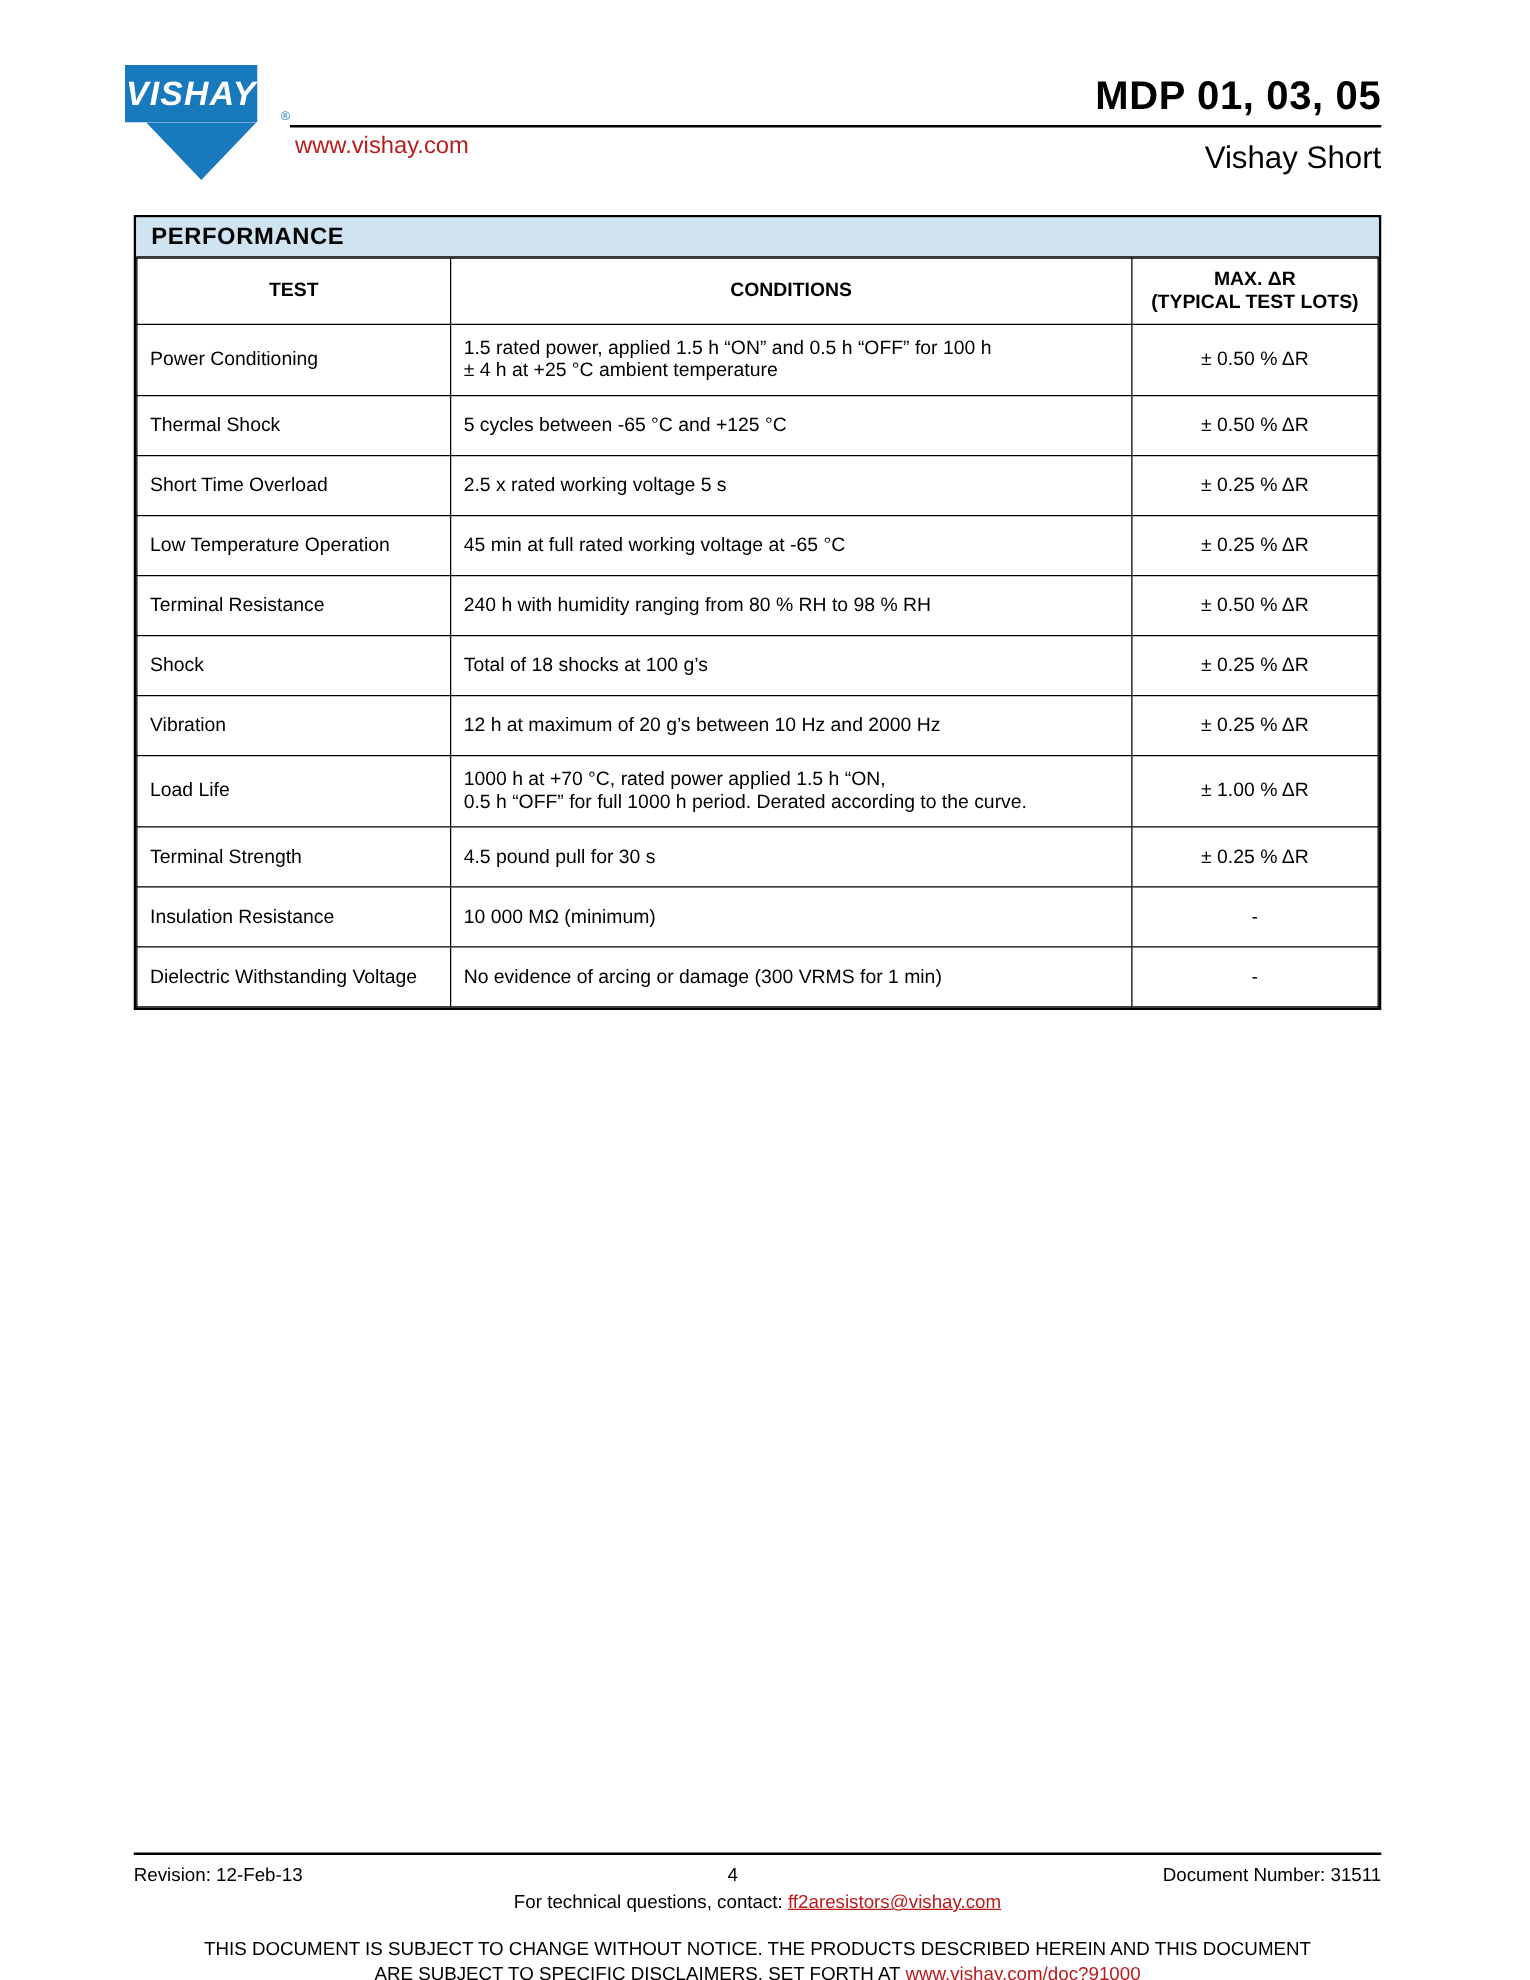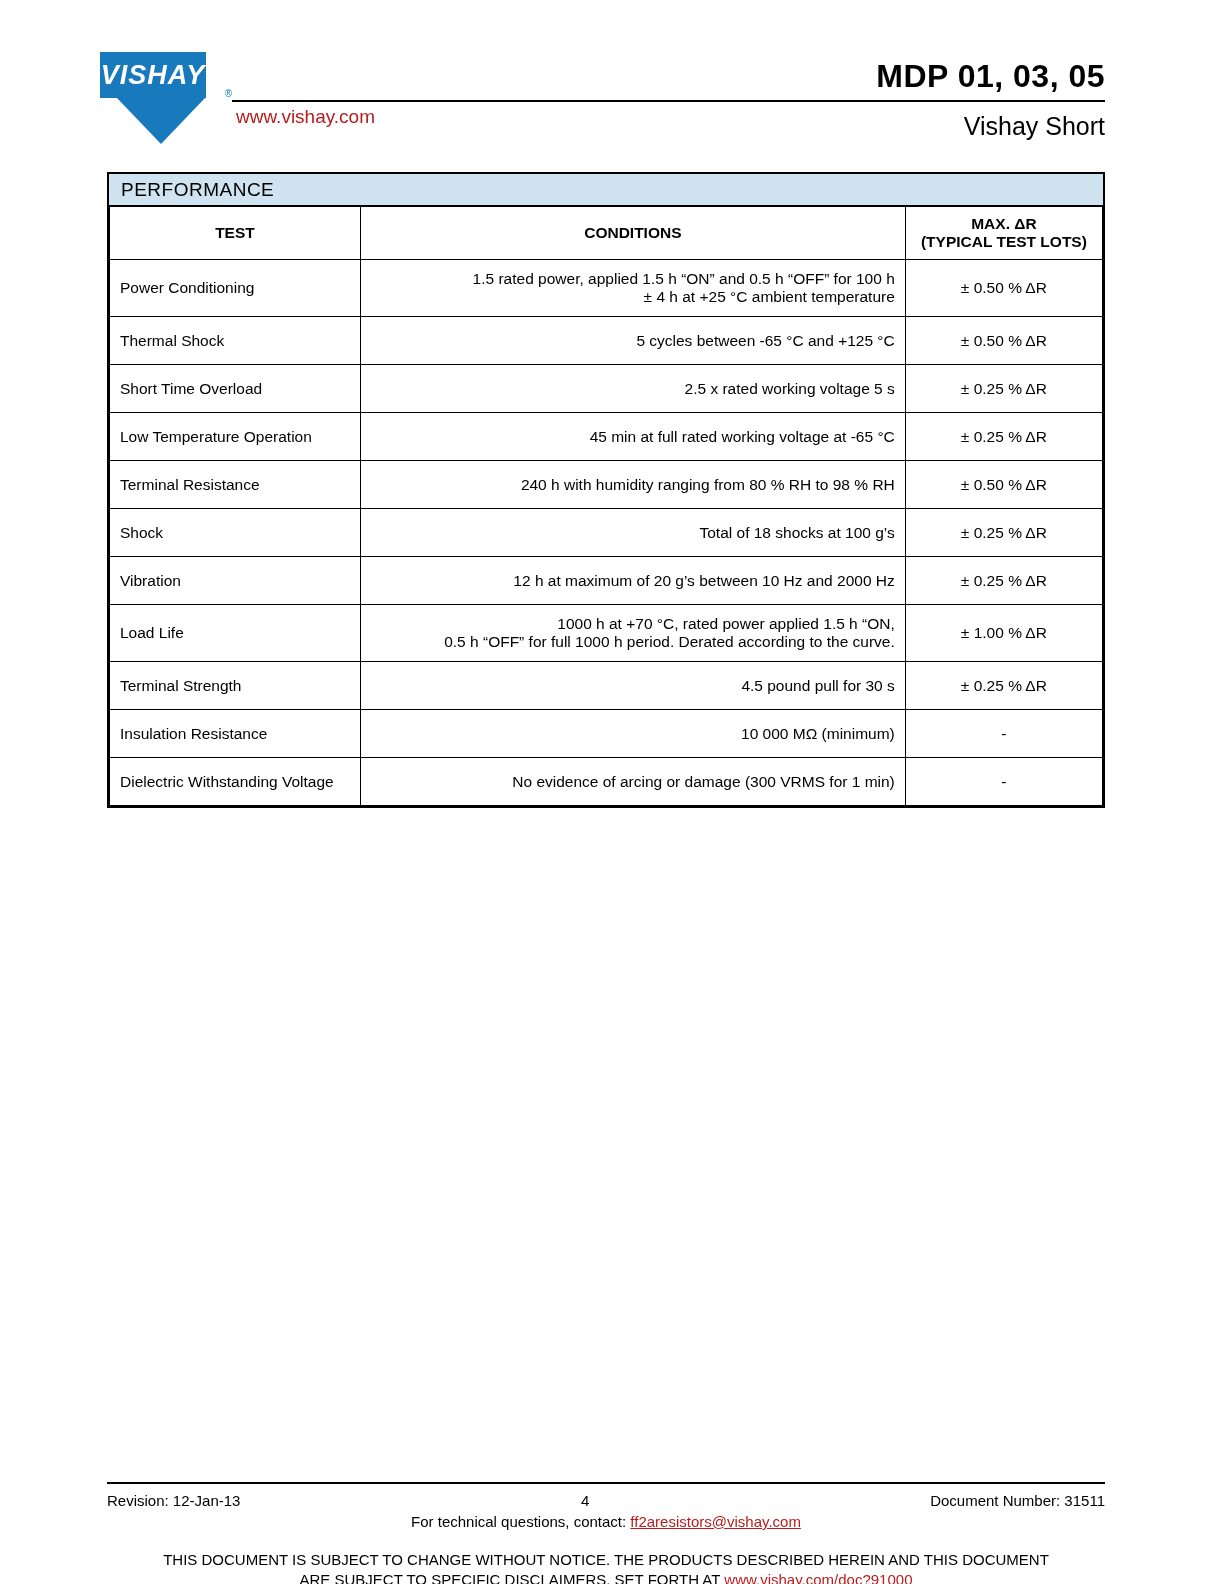--- a/index.html
+++ b/index.html
@@ -57,36 +57,36 @@
 
   
   .perf-wrap {
     position: absolute; left: 107px; top: 172px; width: 998px;
     border: 2px solid #000;
   }
   .perf-title-bar {
     background: #cfe3f1;
     border-bottom: 1px solid #000;
     padding: 5px 3px 4px 12px;
-    font-size: 19px; font-weight: normal; letter-spacing: 0.5px;
+    font-size: 19px; font-weight: bold; letter-spacing: 0.5px;
   }
   table.perf { width: 100%; border-collapse: collapse; }
   table.perf th, table.perf td {
     border: 1px solid #000;
     font-size: 15.5px;
     vertical-align: middle;
     white-space: pre-line;
   }
   table.perf th {
     font-weight: bold; text-align: center;
     padding: 8px 8px; height: 48px;
   }
   table.perf td { padding: 10px 10px; height: 48px; }
   td.td-test  { text-align: left; padding-left: 14px; width: 252px; }
-  td.td-cond  { text-align: right; width: 548px; }
+  td.td-cond  { text-align: left; width: 548px; }
   td.td-max   { text-align: center; width: 198px; }
   th.th-test  { text-align: left; padding-left: 14px; width: 252px; }
   th.th-cond  { width: 548px; }
   th.th-max   { width: 198px; }
 
   
   .footer { position: absolute; left: 107px; right: 119px; bottom: 0; top: 1482px; }
   .footer-rule { height: 2px; background: #000; width: 100%; }
   .footer-row {
     display: flex; justify-content: space-between; align-items: flex-start;
@@ -189,21 +189,21 @@
             <td class="td-cond">No evidence of arcing or damage (300 VRMS for 1 min)</td>
             <td class="td-max">-</td>
           </tr>
         </tbody>
     </table>
   </div>
 
   <div class="footer">
     <div class="footer-rule"></div>
     <div class="footer-row">
-      <span>Revision: 12-Jan-13</span>
+      <span>Revision: 12-Feb-13</span>
       <span class="page-num">4</span>
       <span>Document Number: 31511</span>
     </div>
     <div class="footer-center">
       <span>For technical questions, contact: </span><a href="#">ff2aresistors@vishay.com</a>
     </div>
     <div class="disclaimer">
       <span>THIS DOCUMENT IS SUBJECT TO CHANGE WITHOUT NOTICE. THE PRODUCTS DESCRIBED HEREIN AND THIS DOCUMENT</span><br>
       <span>ARE SUBJECT TO SPECIFIC DISCLAIMERS, SET FORTH AT </span><a href="#">www.vishay.com/doc?91000</a>
     </div>

